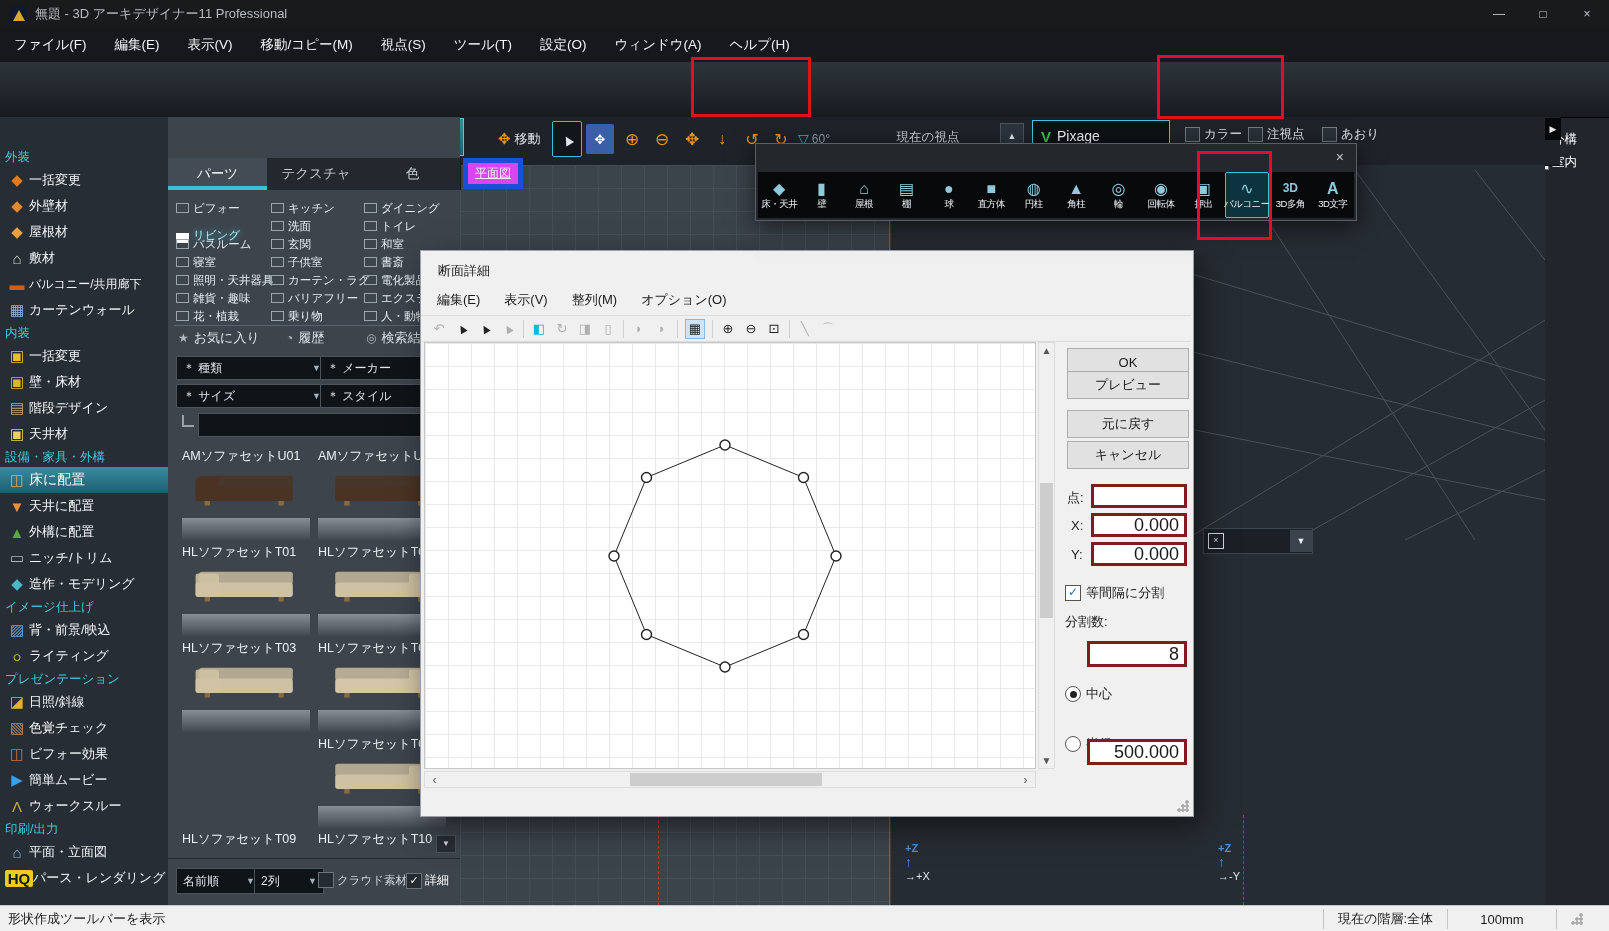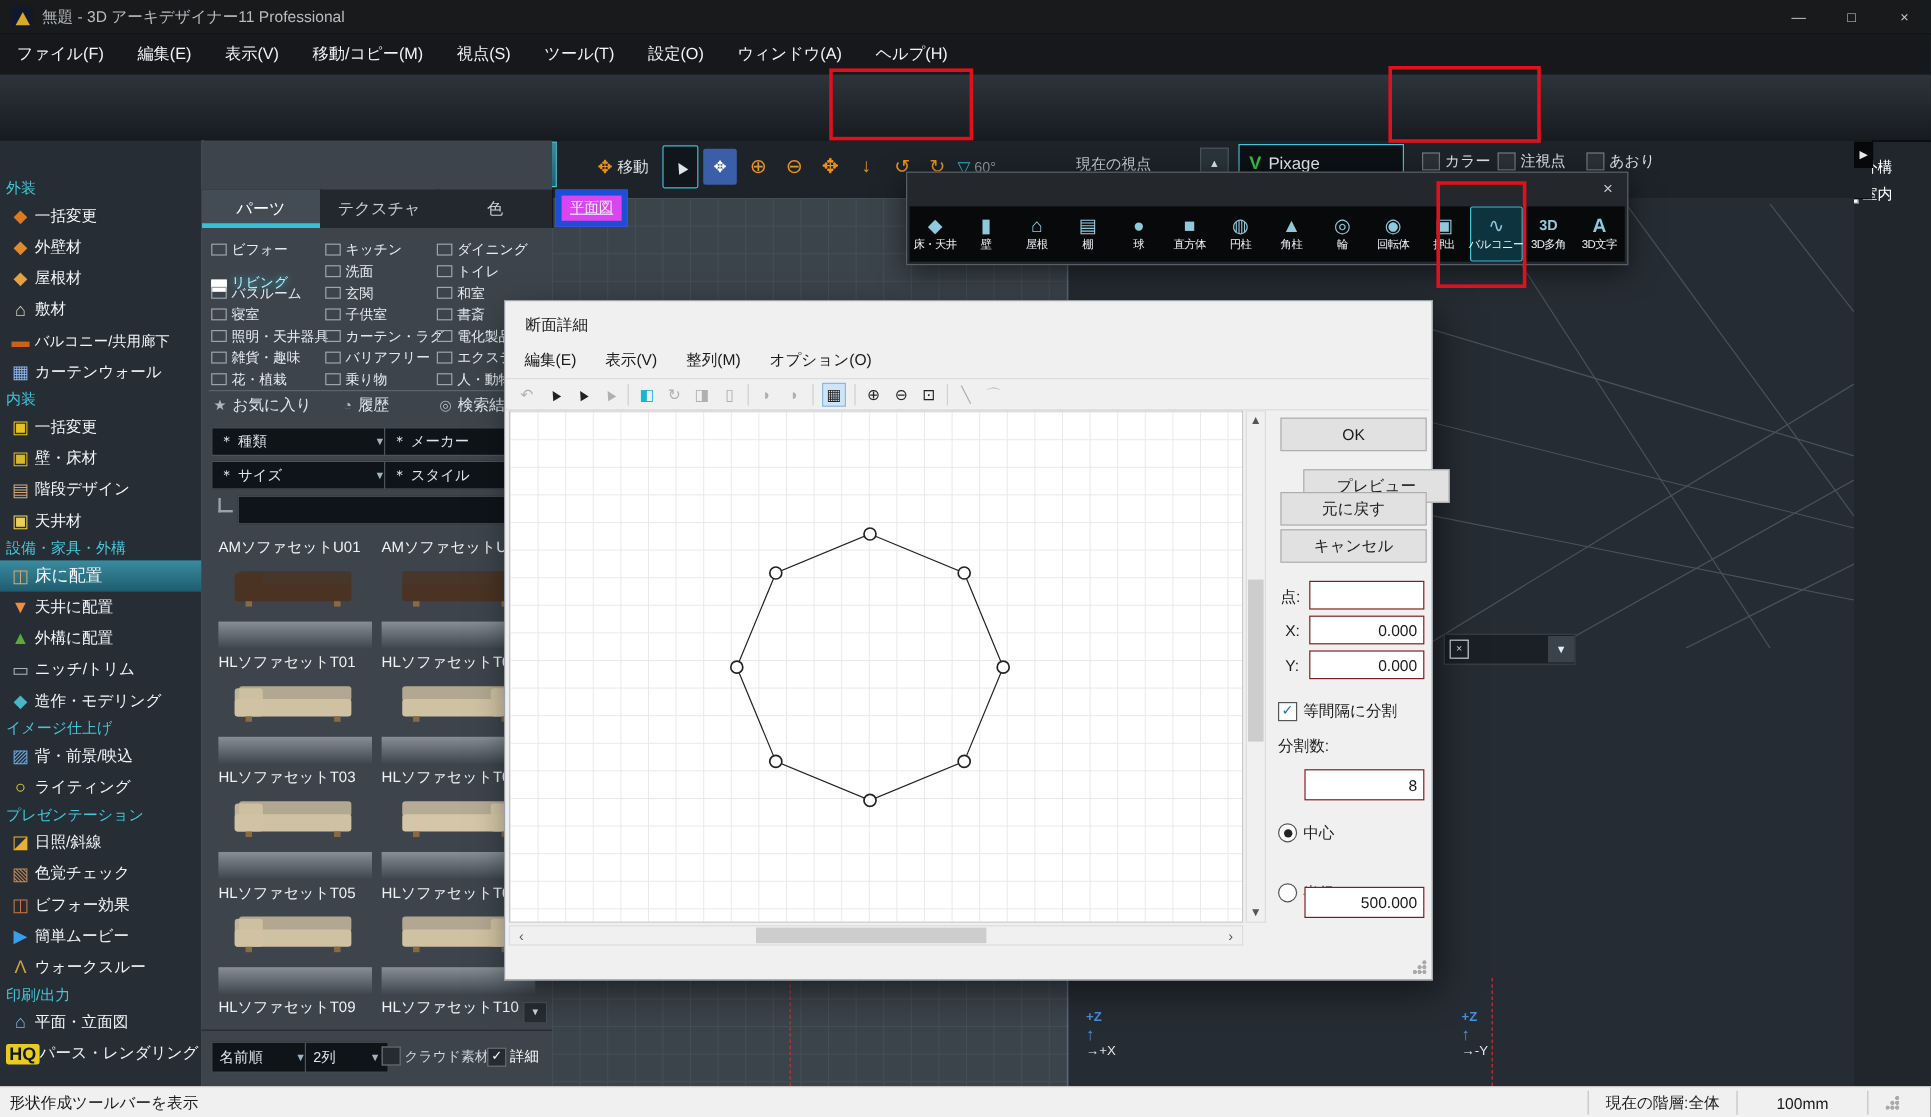--- a/index.html
+++ b/index.html
@@ -111,21 +111,21 @@
   .dt.box{background:#cfe4f7;border:1px solid #8cb8e0;width:18px;height:18px;line-height:18px;}
   .dsep{width:1px;height:18px;background:#d0d0d0;}
   #dcanvas{position:absolute;left:3px;top:91px;width:612px;height:427px;background:#fff;border:1px solid #c8c8c8;box-sizing:border-box;
     background-image:linear-gradient(#e9e9e9 1px,transparent 1px),linear-gradient(90deg,#e9e9e9 1px,transparent 1px);background-size:23px 23px;}
   .vscroll{position:absolute;left:617px;top:91px;width:17px;height:427px;background:#f0f0f0;border:1px solid #dcdcdc;box-sizing:border-box;}
   .vthumb{position:absolute;left:1px;top:140px;width:13px;height:135px;background:#cdcdcd;}
   .hscroll{position:absolute;left:3px;top:520px;width:612px;height:17px;background:#f0f0f0;border:1px solid #dcdcdc;box-sizing:border-box;}
   .hthumb{position:absolute;left:205px;top:1px;width:192px;height:13px;background:#cdcdcd;}
   .sarr{position:absolute;color:#555;font-size:10px;width:15px;text-align:center;}
   .dbtn{position:absolute;left:646px;width:120px;height:26px;background:#e1e1e1;border:1px solid #adadad;font-size:13px;display:flex;align-items:center;justify-content:center;}
-  .dfield{position:absolute;background:#fff;border:1px solid #7f1d1d;font-size:13px;display:flex;align-items:center;justify-content:flex-end;padding-right:5px;box-sizing:border-box;}
+  .dfield{position:absolute;background:#fff;border:3px solid #7f1d1d;font-size:18px;display:flex;align-items:center;justify-content:flex-end;padding-right:5px;box-sizing:border-box;}
   .dlabel{position:absolute;font-size:13px;}
   .dchk{width:14px;height:14px;background:#fff;border:1px solid #555;display:inline-block;color:#1a6fb8;font-size:12px;line-height:13px;text-align:center;}
   .drad{width:14px;height:14px;border:1px solid #555;border-radius:50%;display:inline-flex;align-items:center;justify-content:center;background:#fff;}
   .drad i{width:7px;height:7px;border-radius:50%;background:#222;}
   .grip{position:absolute;right:4px;bottom:4px;width:12px;height:12px;
     background:radial-gradient(circle at 2px 10px,#aaa 1.5px,transparent 2px),radial-gradient(circle at 6px 6px,#aaa 1.5px,transparent 2px),radial-gradient(circle at 10px 2px,#aaa 1.5px,transparent 2px),radial-gradient(circle at 6px 10px,#aaa 1.5px,transparent 2px),radial-gradient(circle at 10px 6px,#aaa 1.5px,transparent 2px),radial-gradient(circle at 10px 10px,#aaa 1.5px,transparent 2px);}
   
   .anno{position:absolute;border:3px solid #e0101c;z-index:50;}
   #statusbar{left:0;top:905px;width:1609px;height:26px;background:#f0f0f0;border-top:1px solid #c8c8c8;display:flex;align-items:center;font-size:13px;color:#1a1a1a;}
   .scell{border-left:1px solid #c4c4c4;height:20px;display:flex;align-items:center;padding:0 14px;}
@@ -711,33 +711,20 @@
       <svg viewBox="0 0 120 60" style="transform:scaleX(-1);">
           <rect x="8" y="12" width="104" height="14" rx="3" fill="currentColor" opacity="0.8"></rect>
           <rect x="4" y="24" width="108" height="16" rx="3" fill="currentColor"></rect>
           <rect x="4" y="14" width="26" height="26" rx="3" fill="currentColor" opacity="0.9"></rect>
           <rect x="14" y="40" width="6" height="5" fill="#8a6a42"></rect>
           <rect x="96" y="40" width="6" height="5" fill="#8a6a42"></rect>
         </svg>
       <div class="refl"></div>
     </div>
   </div>
-  <div style="position:absolute;left:14px;top:619px;">
-    <div class="pi-name">HLソファセットT05</div>
-    <div class="pi-thumb" style="color: rgb(207, 194, 162);">
-      <svg viewBox="0 0 120 60">
-          <rect x="8" y="12" width="104" height="14" rx="3" fill="currentColor" opacity="0.8"></rect>
-          <rect x="4" y="24" width="108" height="16" rx="3" fill="currentColor"></rect>
-          <rect x="4" y="14" width="26" height="26" rx="3" fill="currentColor" opacity="0.9"></rect>
-          <rect x="14" y="40" width="6" height="5" fill="#8a6a42"></rect>
-          <rect x="96" y="40" width="6" height="5" fill="#8a6a42"></rect>
-        </svg>
-      <div class="refl"></div>
-    </div>
-  </div>
   <div style="position:absolute;left:150px;top:619px;">
     <div class="pi-name">HLソファセットT06</div>
     <div class="pi-thumb" style="color: rgb(207, 194, 162);">
       <svg viewBox="0 0 120 60" style="transform:scaleX(-1);">
           <rect x="8" y="12" width="104" height="14" rx="3" fill="currentColor" opacity="0.8"></rect>
           <rect x="4" y="24" width="108" height="16" rx="3" fill="currentColor"></rect>
           <rect x="4" y="14" width="26" height="26" rx="3" fill="currentColor" opacity="0.9"></rect>
           <rect x="14" y="40" width="6" height="5" fill="#8a6a42"></rect>
           <rect x="96" y="40" width="6" height="5" fill="#8a6a42"></rect>
         </svg>
@@ -886,21 +873,21 @@
   </div>
   <div class="hscroll">
     <span class="sarr" style="left:2px;top:1px;font-size:12px;">‹</span>
     <div class="hthumb"></div>
     <span class="sarr" style="right:2px;top:1px;font-size:12px;">›</span>
   </div>
 
   <div class="dbtn" style="top:97px;">
       <span>OK</span>
     </div>
-  <div class="dbtn" style="top:140px;margin-left:19px;">
+  <div class="dbtn" style="top:120px;">
       <span>プレビュー</span>
     </div>
   <div class="dbtn" style="top:159px;">
       <span>元に戻す</span>
     </div>
   <div class="dbtn" style="top:190px;">
       <span>キャンセル</span>
     </div>
 
   <span class="dlabel" style="left:646px;top:238px;">点:</span>

